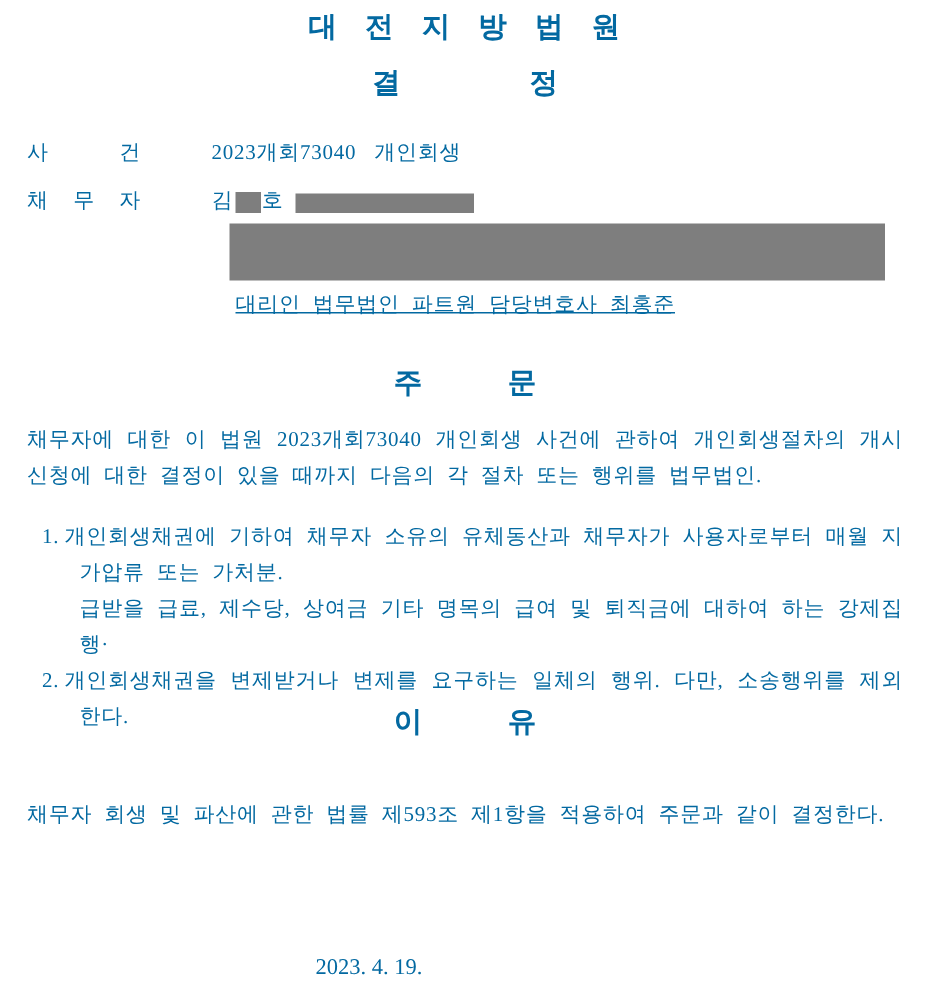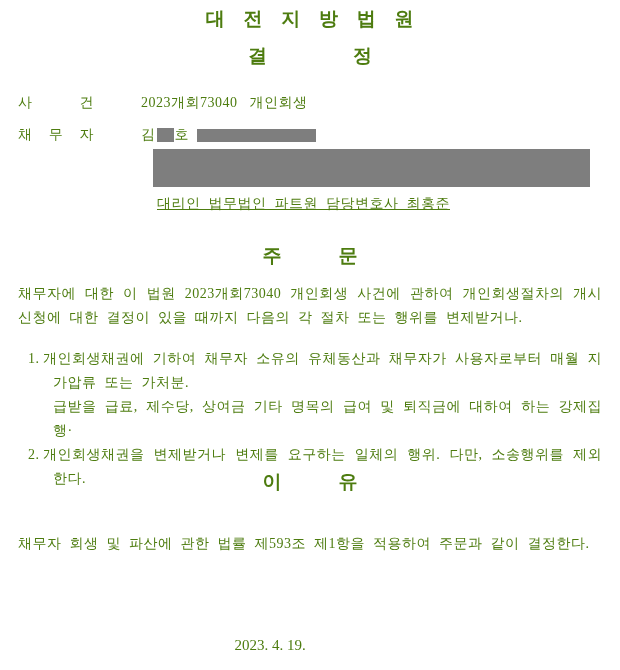--- a/index.html
+++ b/index.html
@@ -2,21 +2,21 @@
 <html style="--redact: #7e7e7e;"><head>
 <meta charset="utf-8">
 <style>
   html,body{margin:0;padding:0;background:#e8e8e8;}
   .page{
     position:relative;
     width:620px;height:670px;
     background:#ffffff;
     margin:0 auto;
     font-family:"Liberation Serif","DejaVu Serif",serif;
-    color:#4d7c0f;
+    color:#0369a1;
     overflow:hidden;
   }
   .abs{position:absolute;}
   
   .court-title{
     top:9px;left:0;width:620px;
     text-align:center;
     font-size:19px;font-weight:bold;
     letter-spacing:1px;word-spacing:12px;
     white-space:pre;line-height:20px;
@@ -45,21 +45,20 @@
   .just{text-align:justify;text-align-last:justify;}
   .olist{left:28px;width:574px;font-size:14px;line-height:24px;letter-spacing:0.5px;word-spacing:4px;}
   .oline1{display:flex;}
   .oline1 .num{flex:0 0 15px;}
   .oline1 .txt{flex:1;}
   .ocont{padding-left:25px;}
   .date-line{
     top:636px;left:0;width:492px;
     text-align:center;font-size:15px;line-height:18px;
     white-space:pre;
-    padding-left:24px;
   }
 </style>
 </head>
 <body>
 
 <div class="page">
 
   <div class="abs court-title">대 전 지 방 법 원</div>
 
   <div class="abs h2 gap-wide" style="top:46px">
@@ -88,21 +87,21 @@
 
   <div class="abs agent">대리인 법무법인 파트원 담당변호사 최홍준</div>
 
   <div class="abs h2 gap-mid" style="top:246px">
     <span>주</span>
     <span>문</span>
   </div>
 
   <div class="abs para" style="top:282px">
     <span class="jline just">채무자에 대한 이 법원 2023개회73040 개인회생 사건에 관하여 개인회생절차의 개시</span>
-    <span class="jline">신청에 대한 결정이 있을 때까지 다음의 각 절차 또는 행위를 변제받거나.</span>
+    <span class="jline">신청에 대한 결정이 있을 때까지 다음의 각 절차 또는 행위를 법무법인.</span>
   </div>
 
   <div class="abs olist" style="top:347px">
     <div class="oline1">
       <span class="num">1.</span>
       <span class="txt just">개인회생채권에 기하여 채무자 소유의 유체동산과 채무자가 사용자로부터 매월 지</span>
     </div>
     <div class="ocont">가압류 또는 가처분.</div>
     <div class="ocont just">급받을 급료, 제수당, 상여금 기타 명목의 급여 및 퇴직금에 대하여 하는 강제집행·</div>
     <div class="oline1">

